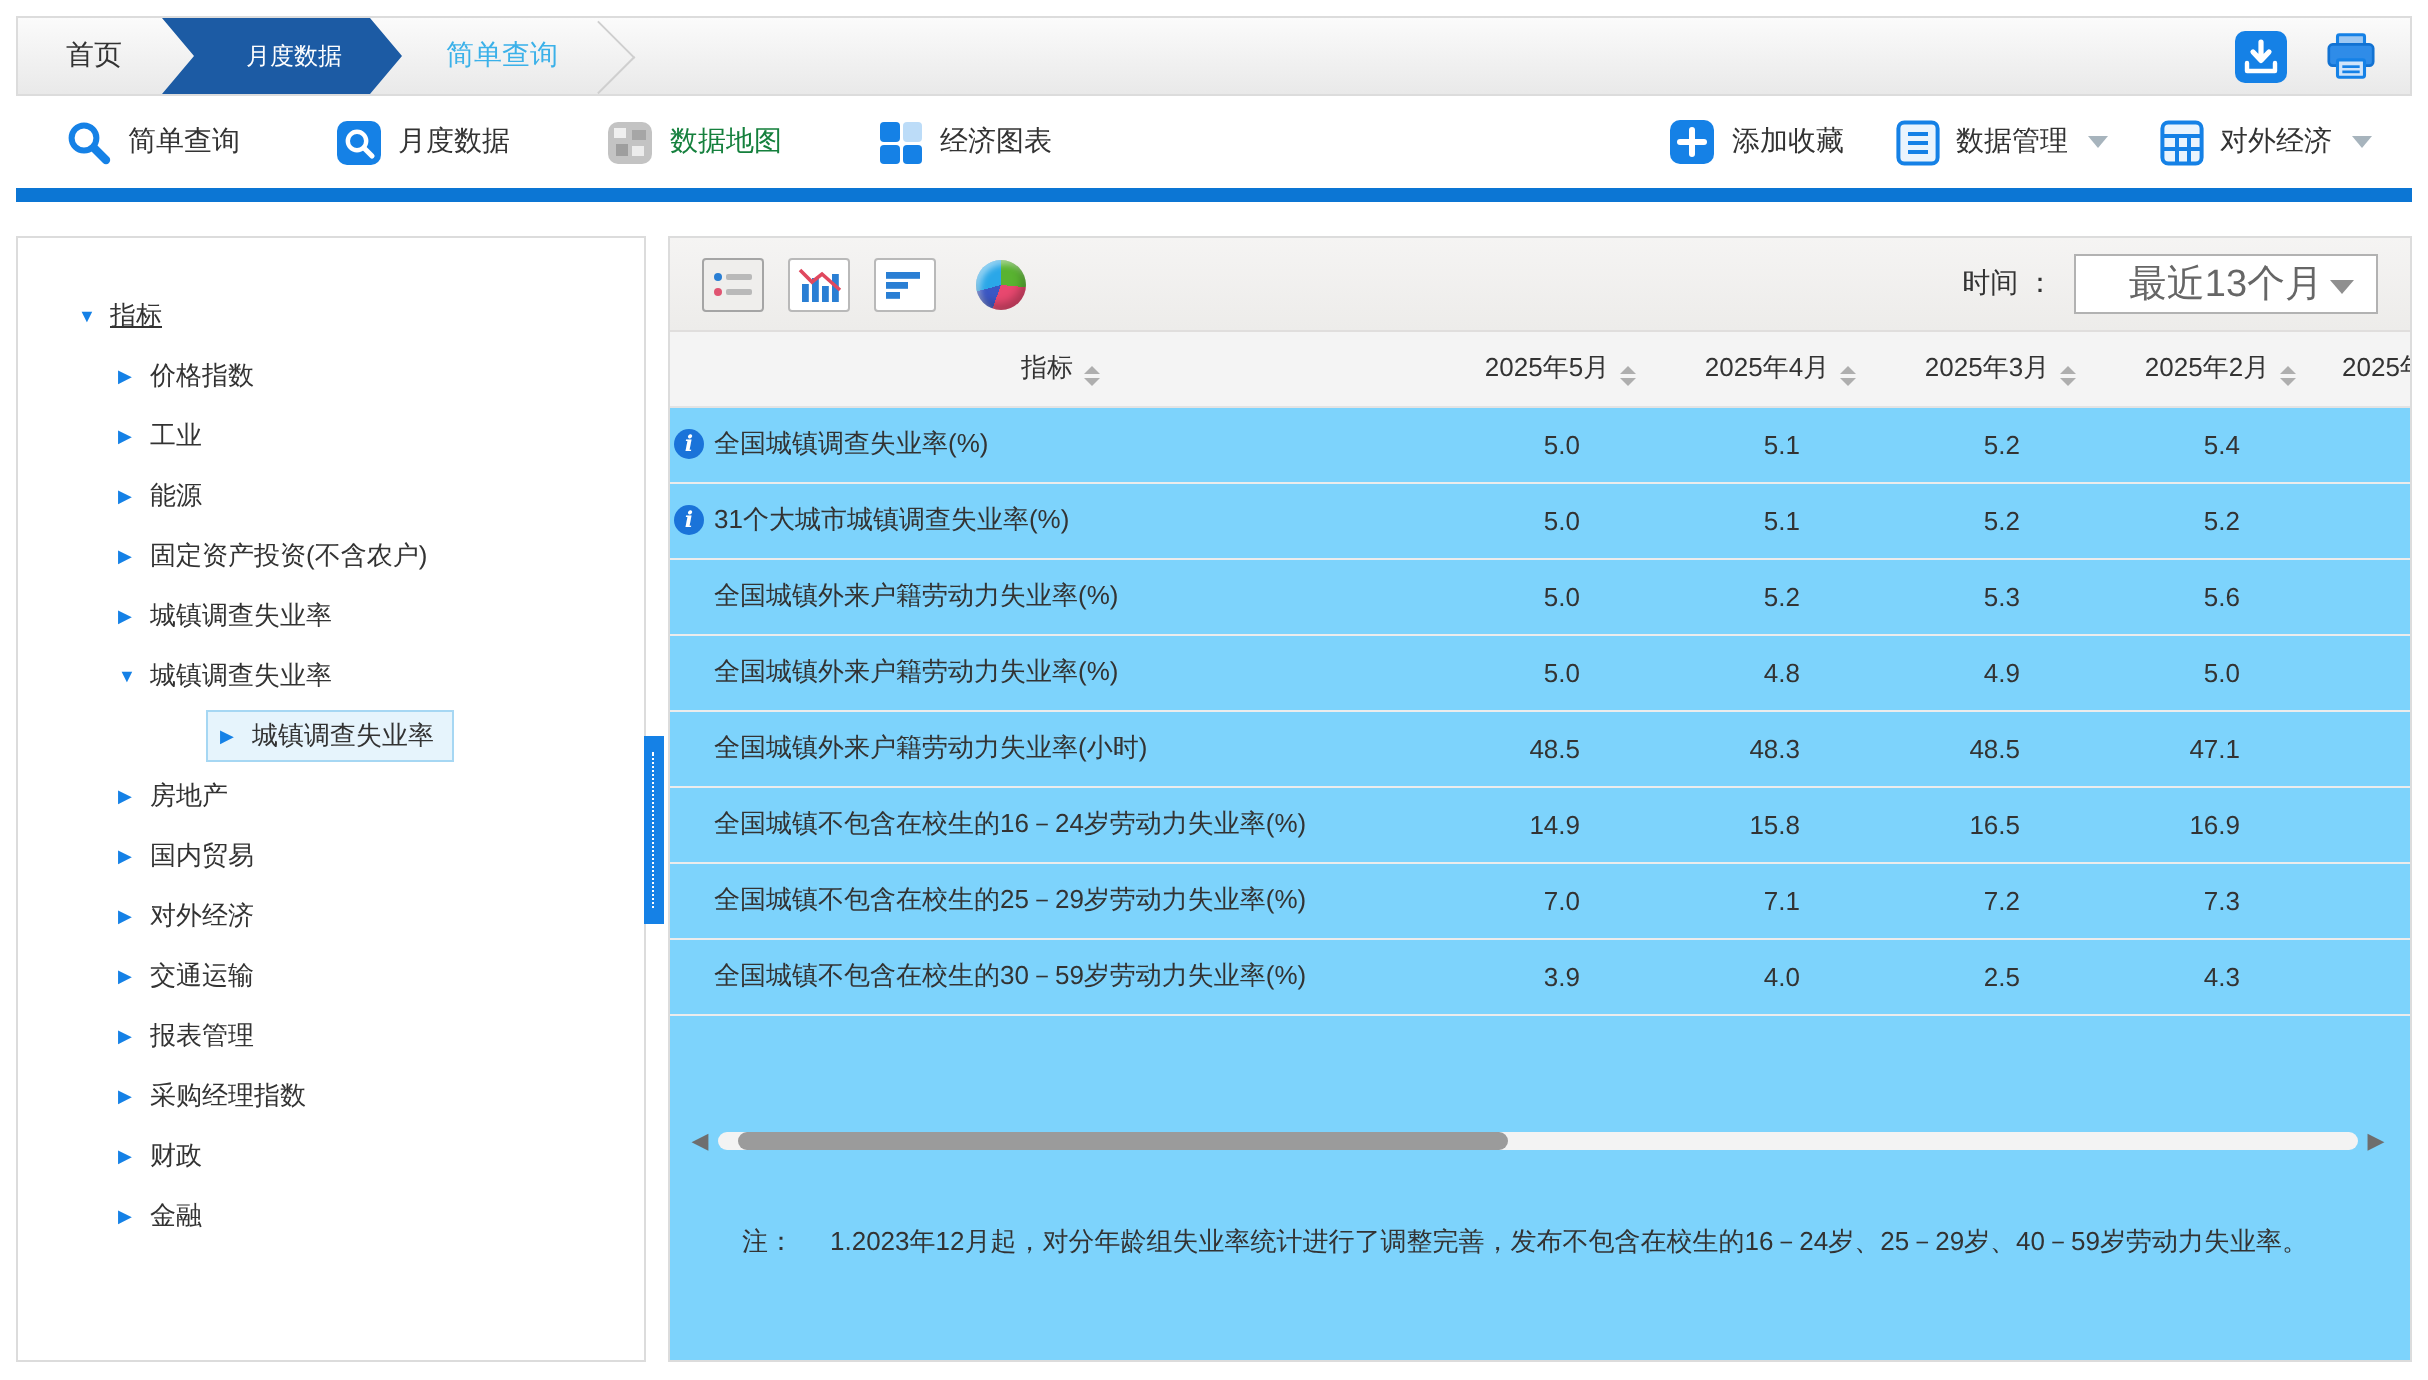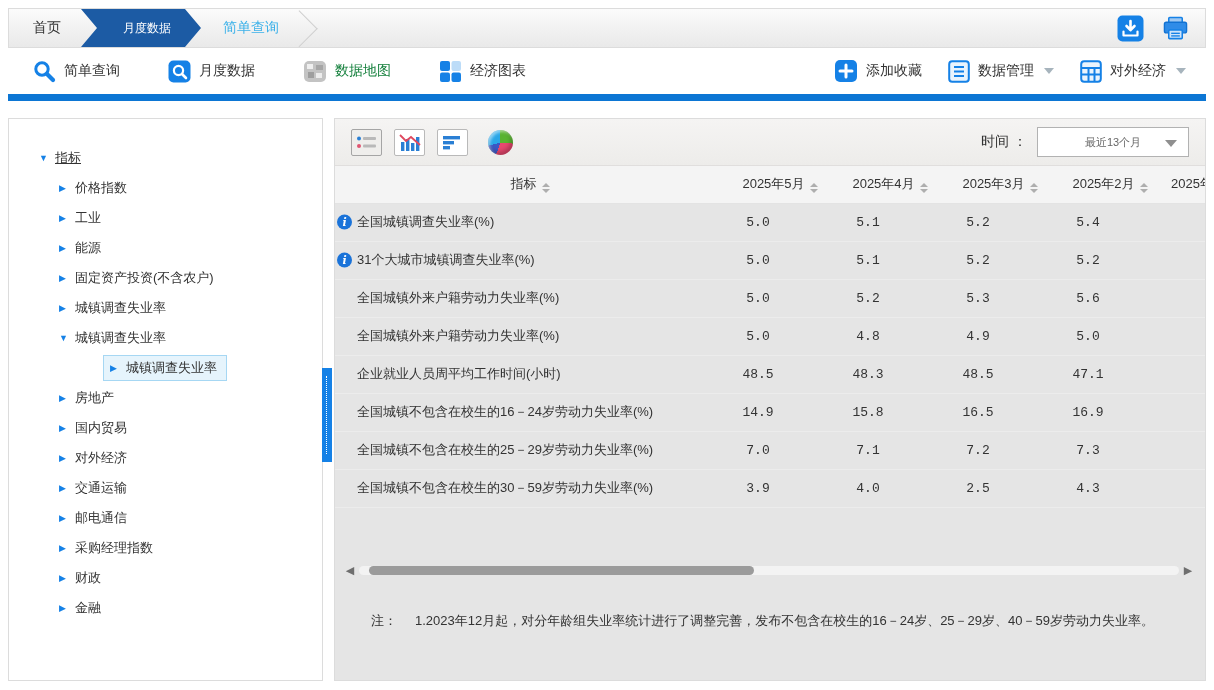--- a/index.html
+++ b/index.html
@@ -57,54 +57,54 @@
   .tree-selected {
     display:inline-flex; align-items:center; height:26px; padding:0 9px 0 6px;
     background:#e6f4fc; border:1px solid #a6d7f3;
   }
   .splitter { position:absolute; left:322px; top:368px; width:10px; height:94px; background:#1581e6; cursor:col-resize; }
   .splitter::after { content:""; position:absolute; left:4px; top:8px; bottom:8px; border-left:1px dotted #fff; }
 
   
   .main {
     position:absolute; left:334px; top:118px; width:872px; height:563px;
-    border:1px solid #dcdcdc; background:#e5e5e5;
+    border:1px solid #dcdcdc; background:#7dd3fc;
   }
   .panel-toolbar {
     height:47px; display:flex; align-items:center; padding:0 16px;
     background:linear-gradient(#f5f4f3,#edecea); border-bottom:1px solid #e0dedd;
   }
   .vicon {
     width:31px; height:27px; border:1px solid #b9b9b9; background:#fff; border-radius:2px;
     display:flex; align-items:center; justify-content:center; margin-right:12px; cursor:pointer;
   }
   .vicon.active { background:#efeeec; border-color:#a5a5a5; }
   .pie {
     width:25px; height:25px; border-radius:50%; margin-left:8px; cursor:pointer;
     background:conic-gradient(#59b331 0 95deg, #e8486f 95deg 200deg, #3b57c4 200deg 255deg, #2aa7e8 255deg 360deg);
     box-shadow:inset -2px -3px 4px rgba(0,0,0,.25), inset 2px 2px 3px rgba(255,255,255,.5);
   }
   .time-group { margin-left:auto; display:flex; align-items:center; gap:10px; font-size:14px; }
   .select-box {
     position:relative; width:152px; height:30px; border:1px solid #b2b2b2; background:#fff;
-    display:flex; align-items:center; justify-content:center; font-size:11px; color:#666; cursor:pointer;
+    display:flex; align-items:center; justify-content:center; font-size:19px; color:#666; cursor:pointer;
   }
   .select-box .sel-caret { position:absolute; right:11px; top:12px; width:0; height:0;
     border-left:6px solid transparent; border-right:6px solid transparent; border-top:7px solid #8f8f8f; }
 
   
   .table-clip { overflow:hidden; width:870px; }
   table.data { width:940px; table-layout:fixed; border-collapse:collapse; font-size:13px; }
   thead tr { height:37px; background:#f4f4f4; }
   th { font-weight:normal; color:#333; border-bottom:1px solid #e3e3e3; text-align:center; }
   th.last-col { text-align:left; padding-left:6px; }
   tbody tr { height:38px; }
   tbody td { border-bottom:1px solid #ececec; }
   td.lbl { padding-left:22px; position:relative; white-space:nowrap; }
-  td.num { text-align:center; padding-right:45px; font-family:Liberation Mono, monospace; }
+  td.num { text-align:right; padding-right:45px; font-family:Liberation Sans, sans-serif; }
   .sort { display:inline-flex; flex-direction:column; gap:2px; margin-left:5px; vertical-align:1px; cursor:pointer; }
   .sort i { display:block; width:0; height:0; border-left:4px solid transparent; border-right:4px solid transparent; }
   .sort .up { border-bottom:4px solid #aeaeae; }
   .sort .dn { border-top:4px solid #aeaeae; }
   .info {
     position:absolute; left:2px; top:50%; transform:translateY(-50%);
     width:15px; height:15px; border-radius:50%; background:#1a73d9; color:#fff;
     font-family:"DejaVu Serif","Liberation Serif",serif; font-style:italic; font-weight:bold; font-size:11px;
     display:flex; align-items:center; justify-content:center; cursor:pointer;
   }
@@ -266,21 +266,21 @@
     <div class="tree-row">
         <span class="tree-arrow">▶</span>
         <span>对外经济</span>
       </div>
     <div class="tree-row">
         <span class="tree-arrow">▶</span>
         <span>交通运输</span>
       </div>
     <div class="tree-row">
         <span class="tree-arrow">▶</span>
-        <span>邮电通信</span>
+        <span>报表管理</span>
       </div>
     <div class="tree-row">
         <span class="tree-arrow">▶</span>
         <span>采购经理指数</span>
       </div>
     <div class="tree-row">
         <span class="tree-arrow">▶</span>
         <span>财政</span>
       </div>
     <div class="tree-row">
@@ -392,21 +392,21 @@
         </tr>
         <tr>
           <td class="lbl"><span>全国城镇外来户籍劳动力失业率(%)</span></td>
           <td class="num">5.0</td>
           <td class="num">4.8</td>
           <td class="num">4.9</td>
           <td class="num">5.0</td>
           <td class="num"></td>
         </tr>
         <tr>
-          <td class="lbl"><span>企业就业人员周平均工作时间(小时)</span></td>
+          <td class="lbl"><span>全国城镇外来户籍劳动力失业率(小时)</span></td>
           <td class="num">48.5</td>
           <td class="num">48.3</td>
           <td class="num">48.5</td>
           <td class="num">47.1</td>
           <td class="num"></td>
         </tr>
         <tr>
           <td class="lbl"><span>全国城镇不包含在校生的16－24岁劳动力失业率(%)</span></td>
           <td class="num">14.9</td>
           <td class="num">15.8</td>

